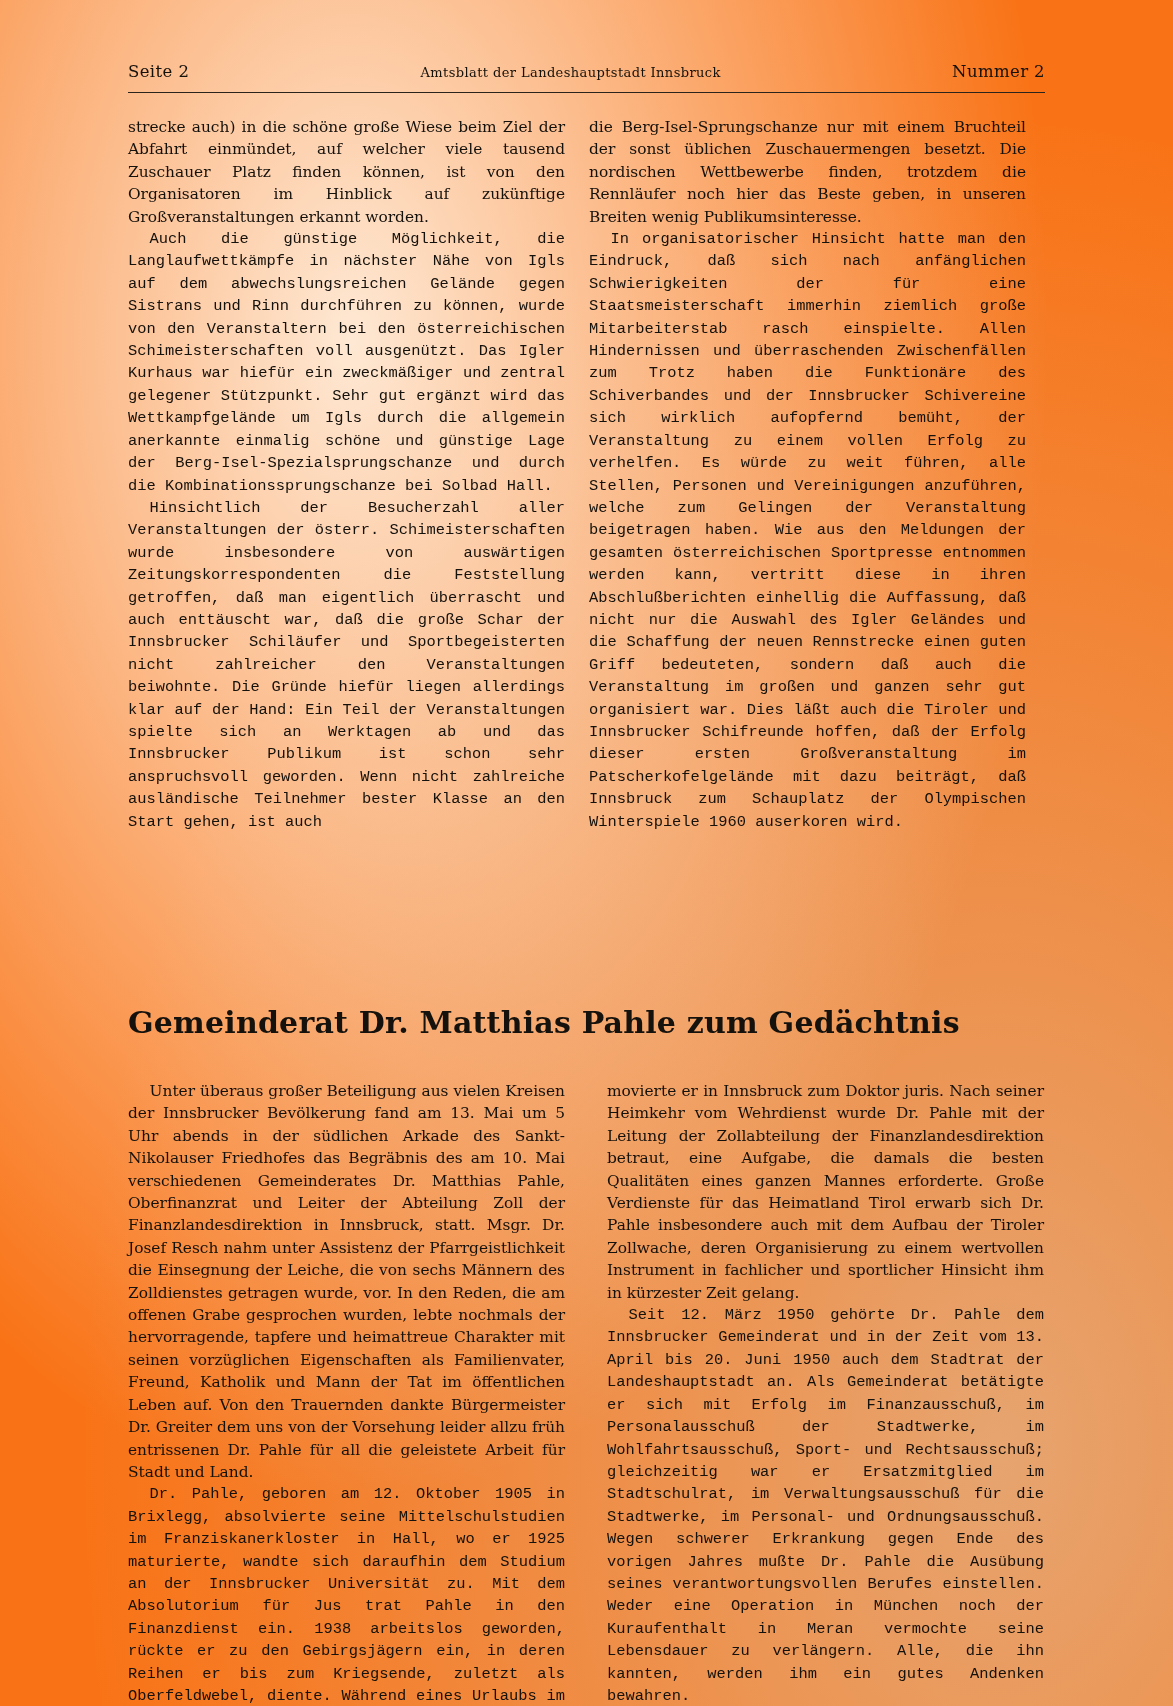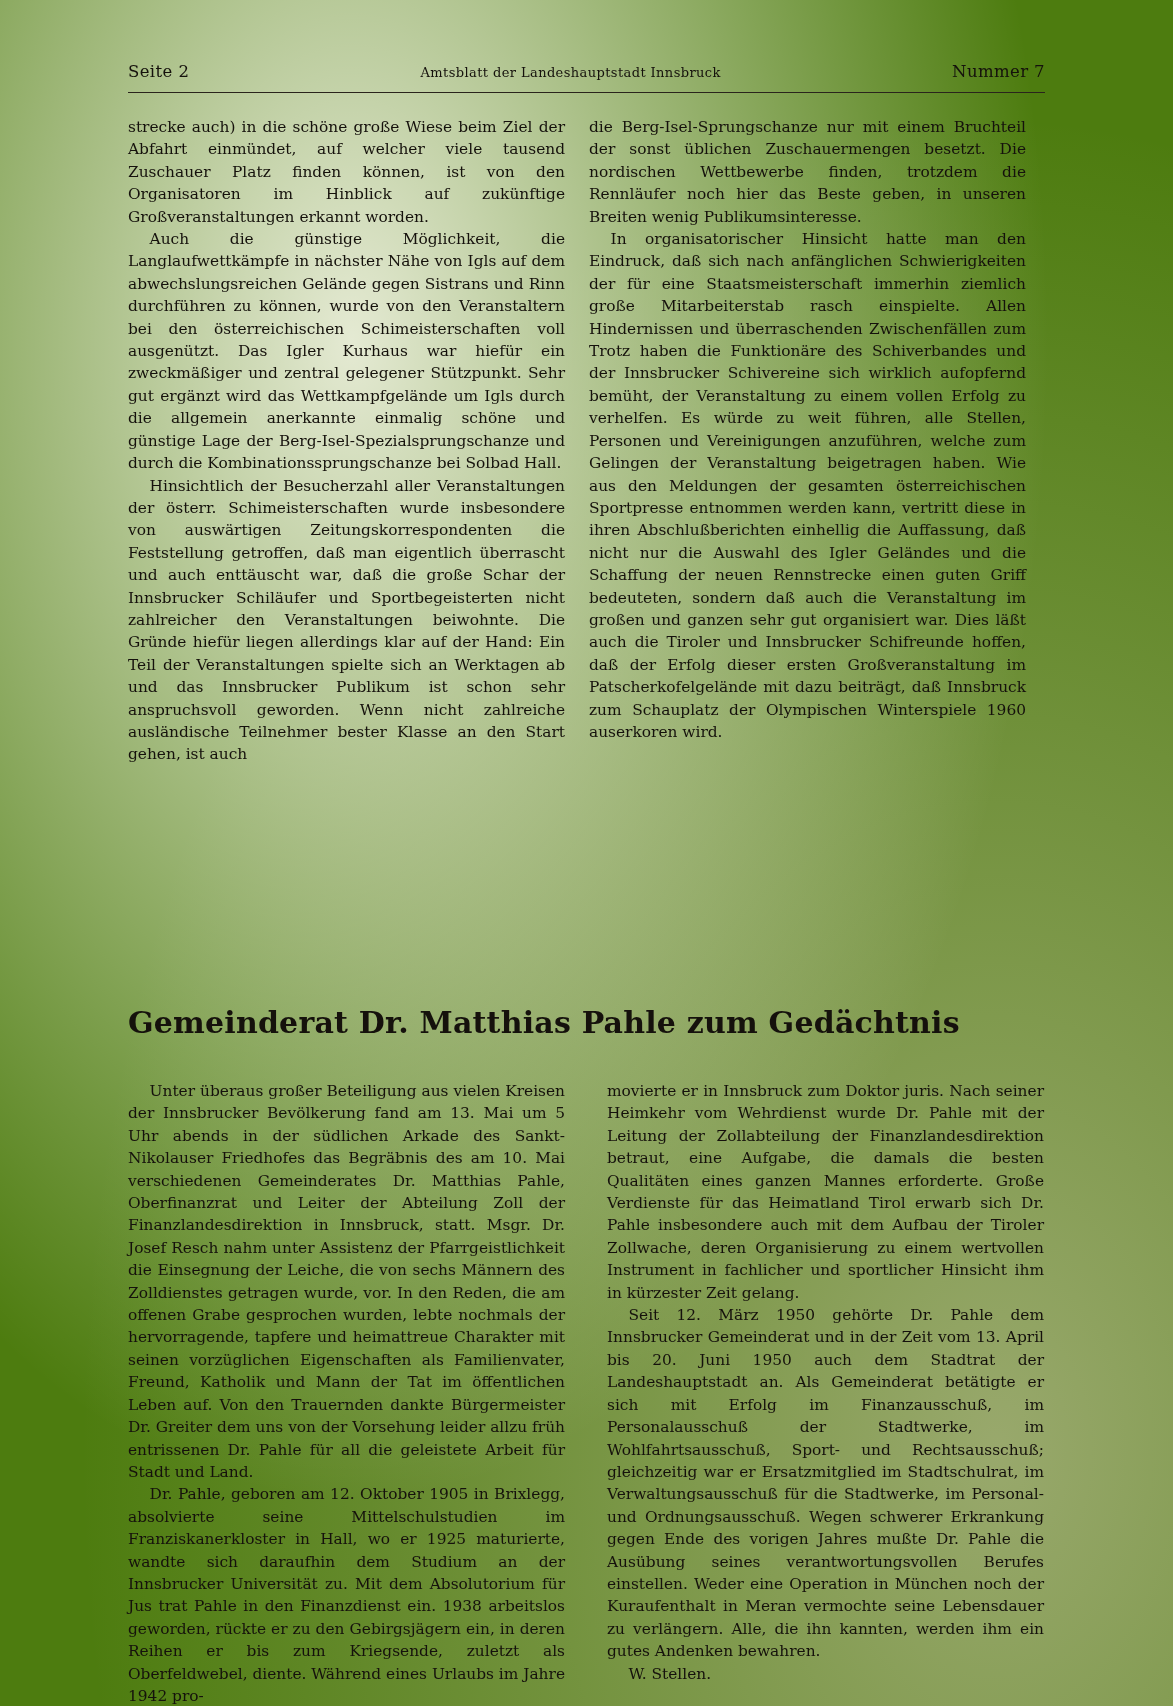--- a/index.html
+++ b/index.html
@@ -5,21 +5,21 @@
   html, body {
     margin: 0;
     padding: 0;
     background: #b9b3a6;
   }
   .page {
     position: relative;
     width: 1173px;
     height: 1706px;
     margin: 0 auto;
-    background: #4d7c0f;
+    background: #f97316;
     overflow: hidden;
     font-family: "DejaVu Serif", serif;
     color: #15110c;
   }
   
   .page::before {
     content: "";
     position: absolute;
     inset: 0;
     background:
@@ -77,20 +77,21 @@
   p.b {
     margin: 0;
     font-size: 15.4px;
     line-height: 1.455;
     text-align: justify;
     text-justify: inter-word;
     hyphens: manual;
   }
   p.b + p.b {
     text-indent: 1.4em;
+    font-family: Liberation Mono, monospace;
   }
   p.first {
     text-indent: 0;
   }
 
   
   .headline {
     position: absolute;
     top: 1005px;
     left: 128px;
@@ -120,21 +121,21 @@
 </style>
 </head>
 <body>
 
 <div class="page">
   <div class="content">
 
     <div class="runhead">
       <span class="fr">Seite 2</span>
       <span class="fr mid">Amtsblatt der Landeshauptstadt Innsbruck</span>
-      <span class="fr">Nummer 7</span>
+      <span class="fr">Nummer 2</span>
     </div>
     <div class="rule"></div>
 
     <div class="cols">
       <div class="col">
         <p class="b first fr">strecke auch) in die schöne große Wiese beim Ziel der Abfahrt einmündet, auf welcher viele tausend Zuschauer Platz finden können, ist von den Organisatoren im Hinblick auf zukünftige Großveranstaltungen erkannt worden.</p>
         <p class="b fr">Auch die günstige Möglichkeit, die Langlaufwettkämpfe in nächster Nähe von Igls auf dem abwechslungsreichen Gelände gegen Sistrans und Rinn durchführen zu können, wurde von den Veranstaltern bei den österreichischen Schimeisterschaften voll ausgenützt. Das Igler Kurhaus war hiefür ein zweckmäßiger und zentral gelegener Stützpunkt. Sehr gut ergänzt wird das Wettkampfgelände um Igls durch die allgemein anerkannte einmalig schöne und günstige Lage der Berg-Isel-Spezialsprungschanze und durch die Kombinationssprungschanze bei Solbad Hall.</p>
         <p class="b fr">Hinsichtlich der Besucherzahl aller Veranstaltungen der österr. Schimeisterschaften wurde insbesondere von auswärtigen Zeitungskorrespondenten die Feststellung getroffen, daß man eigentlich überrascht und auch enttäuscht war, daß die große Schar der Innsbrucker Schiläufer und Sportbegeisterten nicht zahlreicher den Veranstaltungen beiwohnte. Die Gründe hiefür liegen allerdings klar auf der Hand: Ein Teil der Veranstaltungen spielte sich an Werktagen ab und das Innsbrucker Publikum ist schon sehr anspruchsvoll geworden. Wenn nicht zahlreiche ausländische Teilnehmer bester Klasse an den Start gehen, ist auch</p>
       </div>
       <div class="col">

